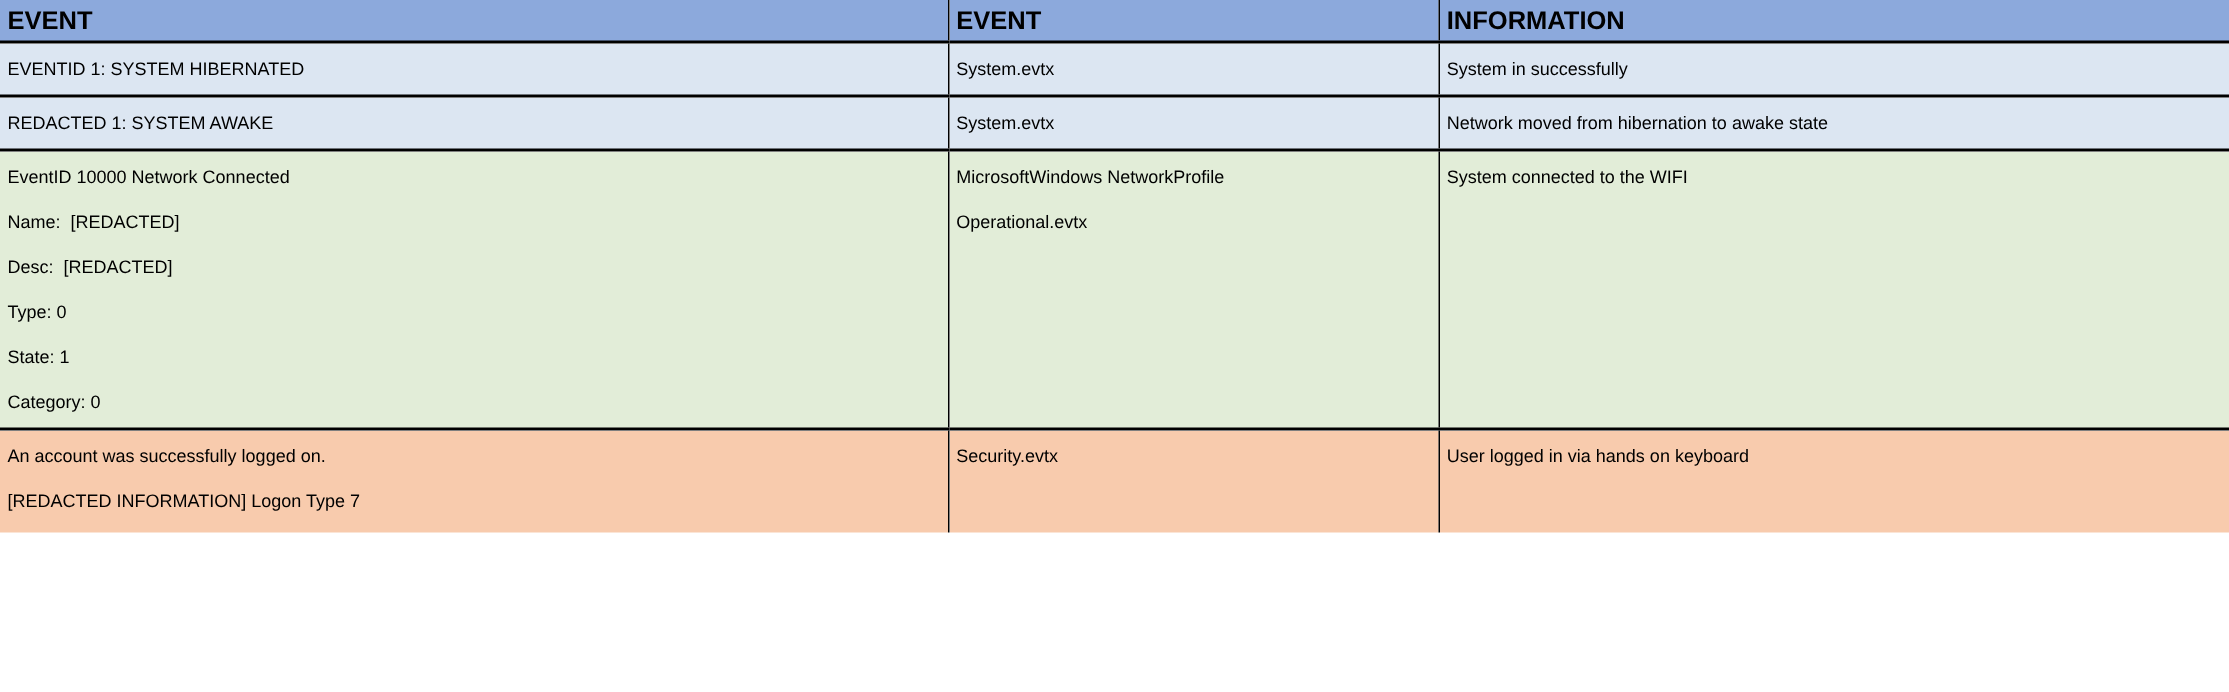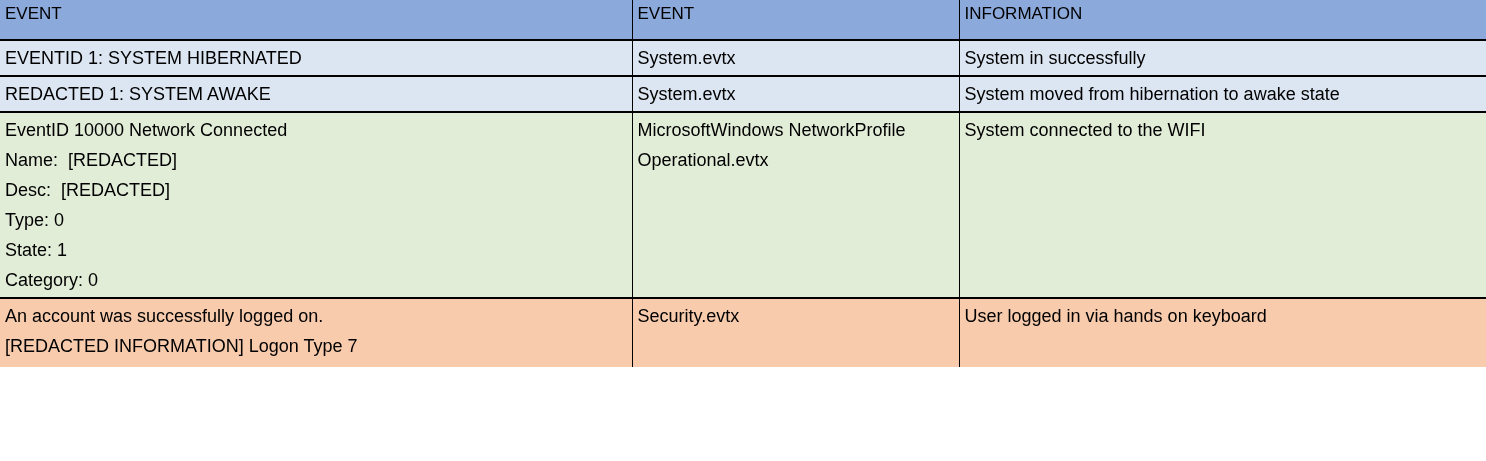--- a/index.html
+++ b/index.html
@@ -30,40 +30,40 @@
 
   table.event-table th,
   table.event-table td {
     border-top: 2px solid #000000;
     border-bottom: 2px solid #000000;
     border-left: 1.5px solid #000000;
     border-right: 1.5px solid #000000;
     padding: 2px 0 2px 5px;
     vertical-align: top;
     text-align: left;
-    font-size: 18px;
+    font-size: 12px;
     line-height: 30px;
     color: #000000;
     font-weight: normal;
     white-space: pre-wrap;
     overflow: hidden;
   }
   table.event-table th:first-child,
   table.event-table td:first-child { border-left: 0; }
   table.event-table th:last-child,
   table.event-table td:last-child { border-right: 0; }
 
   tr.header-row th {
     background: #8CA9DC;
-    font-weight: normal;
+    font-weight: bold;
     font-size: 17px;
     height: 27px;
     line-height: 27px;
     padding-top: 0;
-    padding-bottom: 12px;
+    padding-bottom: 0;
     border-top: 0;
   }
   tr.band-blue td { background: #DCE6F2; }
   tr.band-green td { background: #E2EDD8; }
   tr.band-peach td { background: #F8CBAD; }
 
   tr.r1 td, tr.r2 td { height: 26px; }
   tr.r3 td { height: 120px; }
   tr.r4 td { height: 172px; }
   tr.r5 td { height: 64px; border-bottom: 0; }
@@ -87,21 +87,21 @@
     </thead>
     <tbody>
       <tr class="band-blue r1">
         <td>EVENTID 1: SYSTEM HIBERNATED</td>
         <td>System.evtx</td>
         <td>System in successfully</td>
       </tr>
       <tr class="band-blue r2">
         <td>REDACTED 1: SYSTEM AWAKE</td>
         <td>System.evtx</td>
-        <td>System moved from hibernation to awake state</td>
+        <td>Network moved from hibernation to awake state</td>
       </tr>
       <tr class="band-green r4">
         <td>EventID 10000 Network Connected
 Name:  [REDACTED]
 Desc:  [REDACTED]
 Type: 0
 State: 1
 Category: 0</td>
         <td>MicrosoftWindows NetworkProfile
 Operational.evtx</td>

